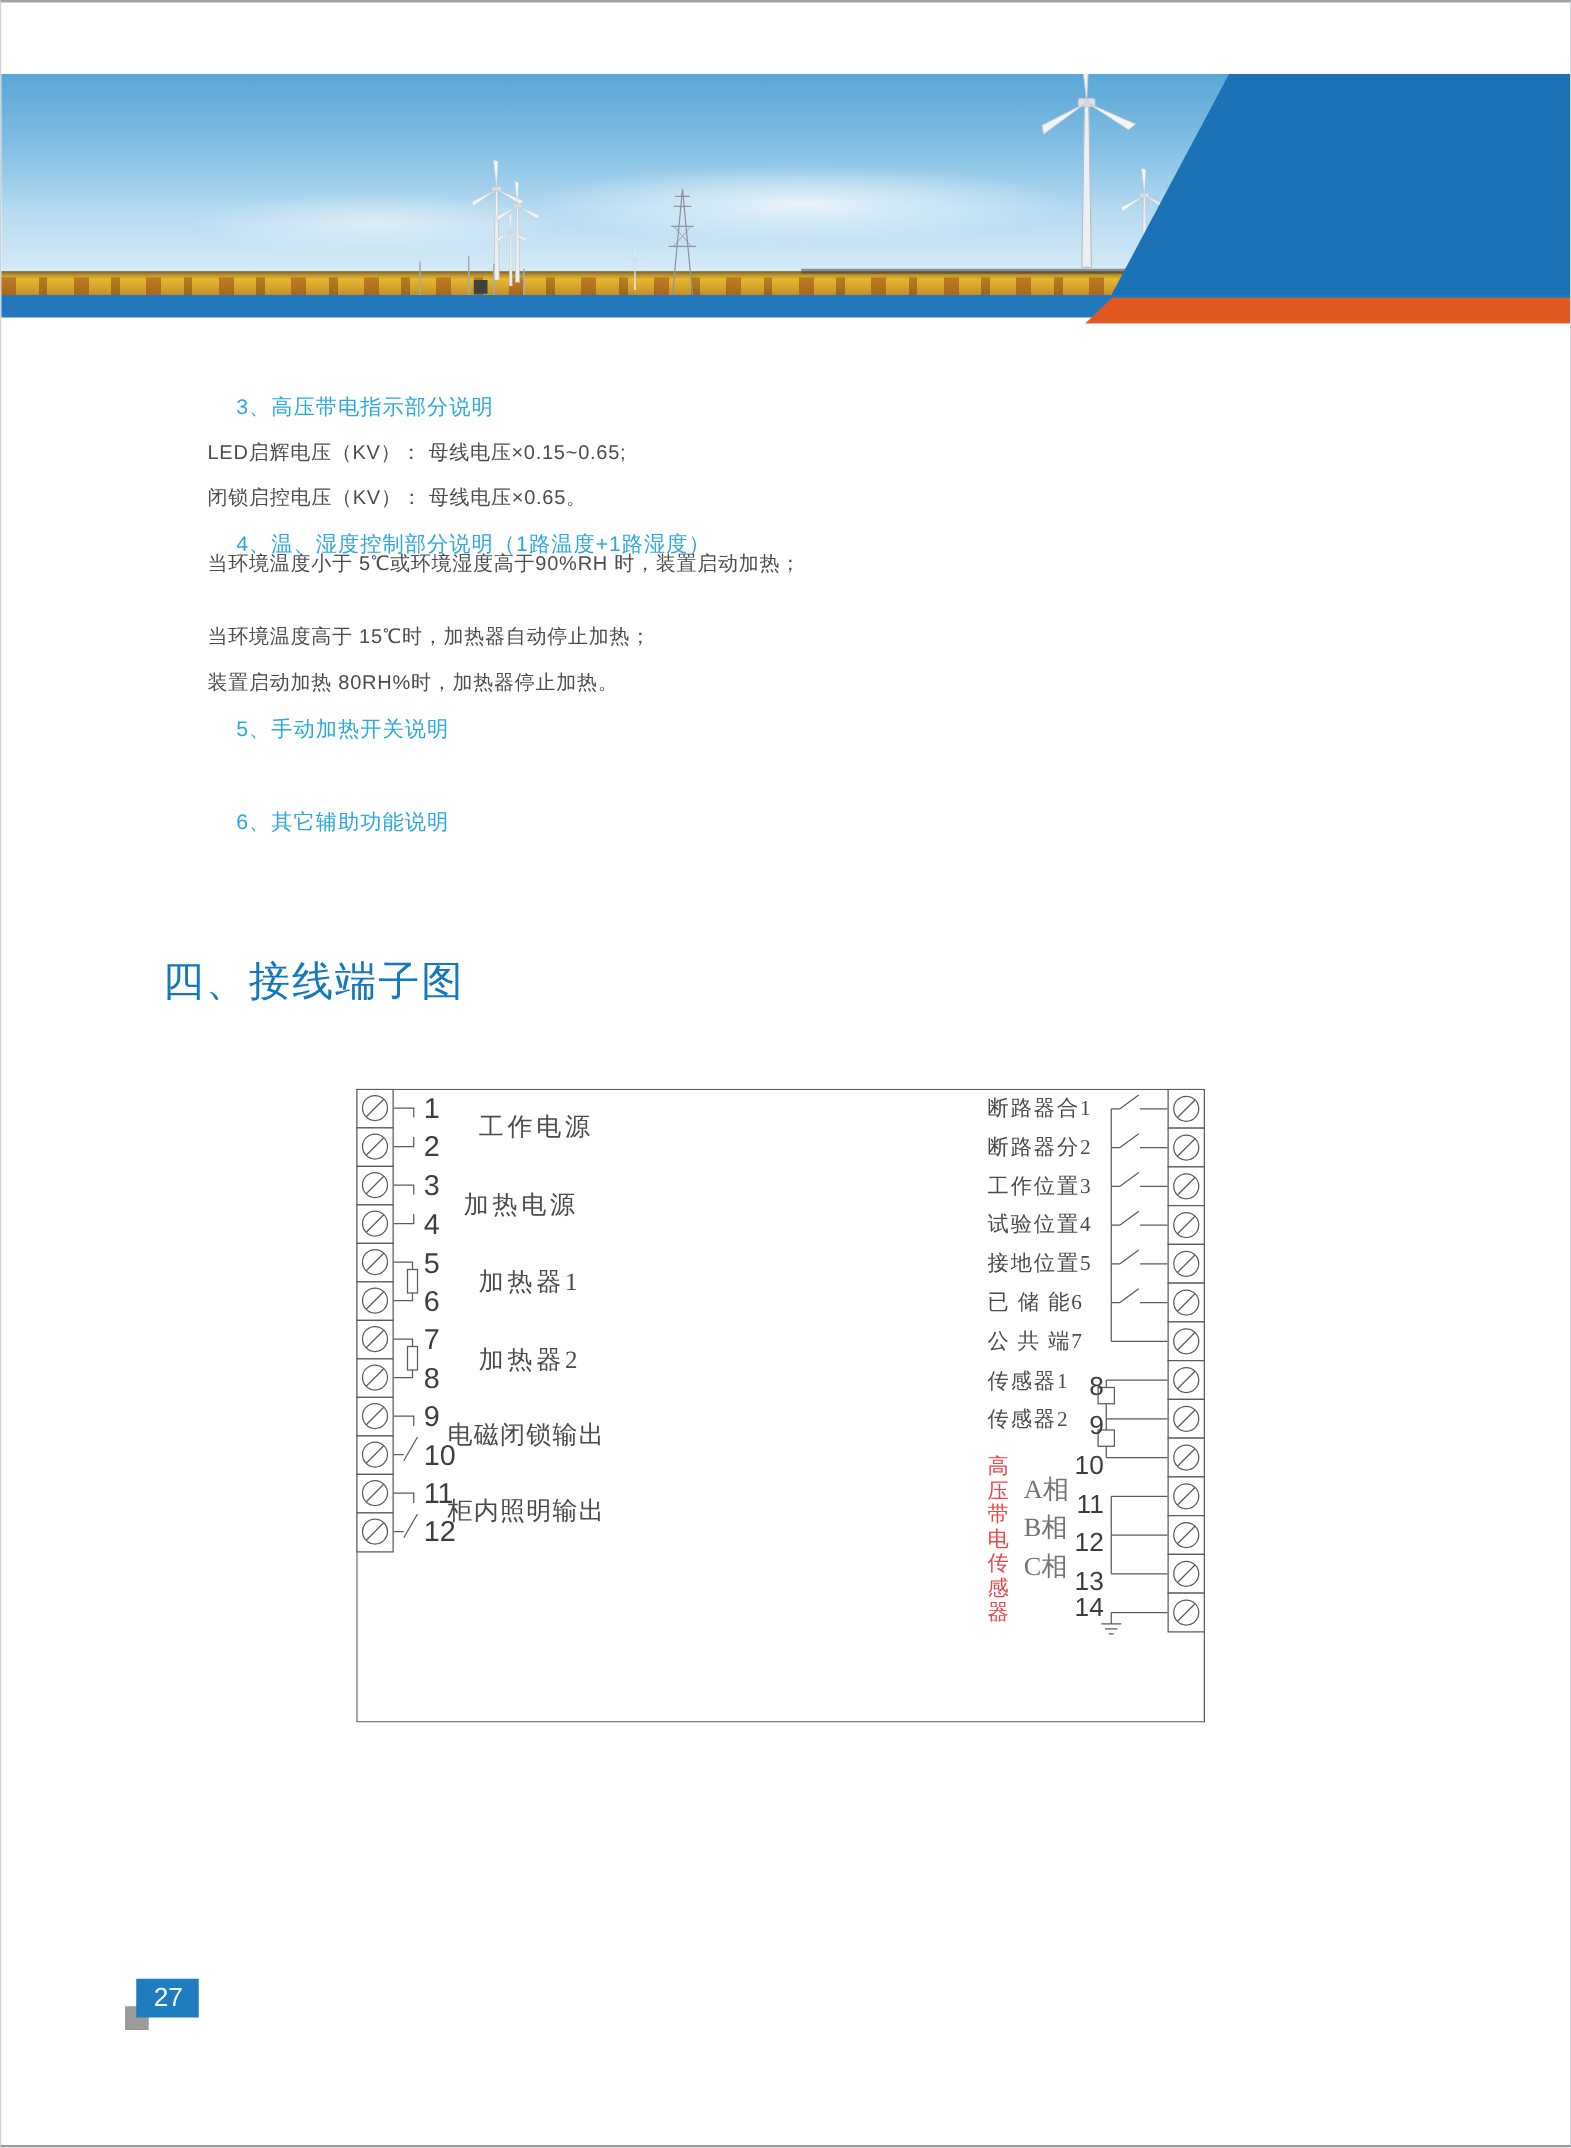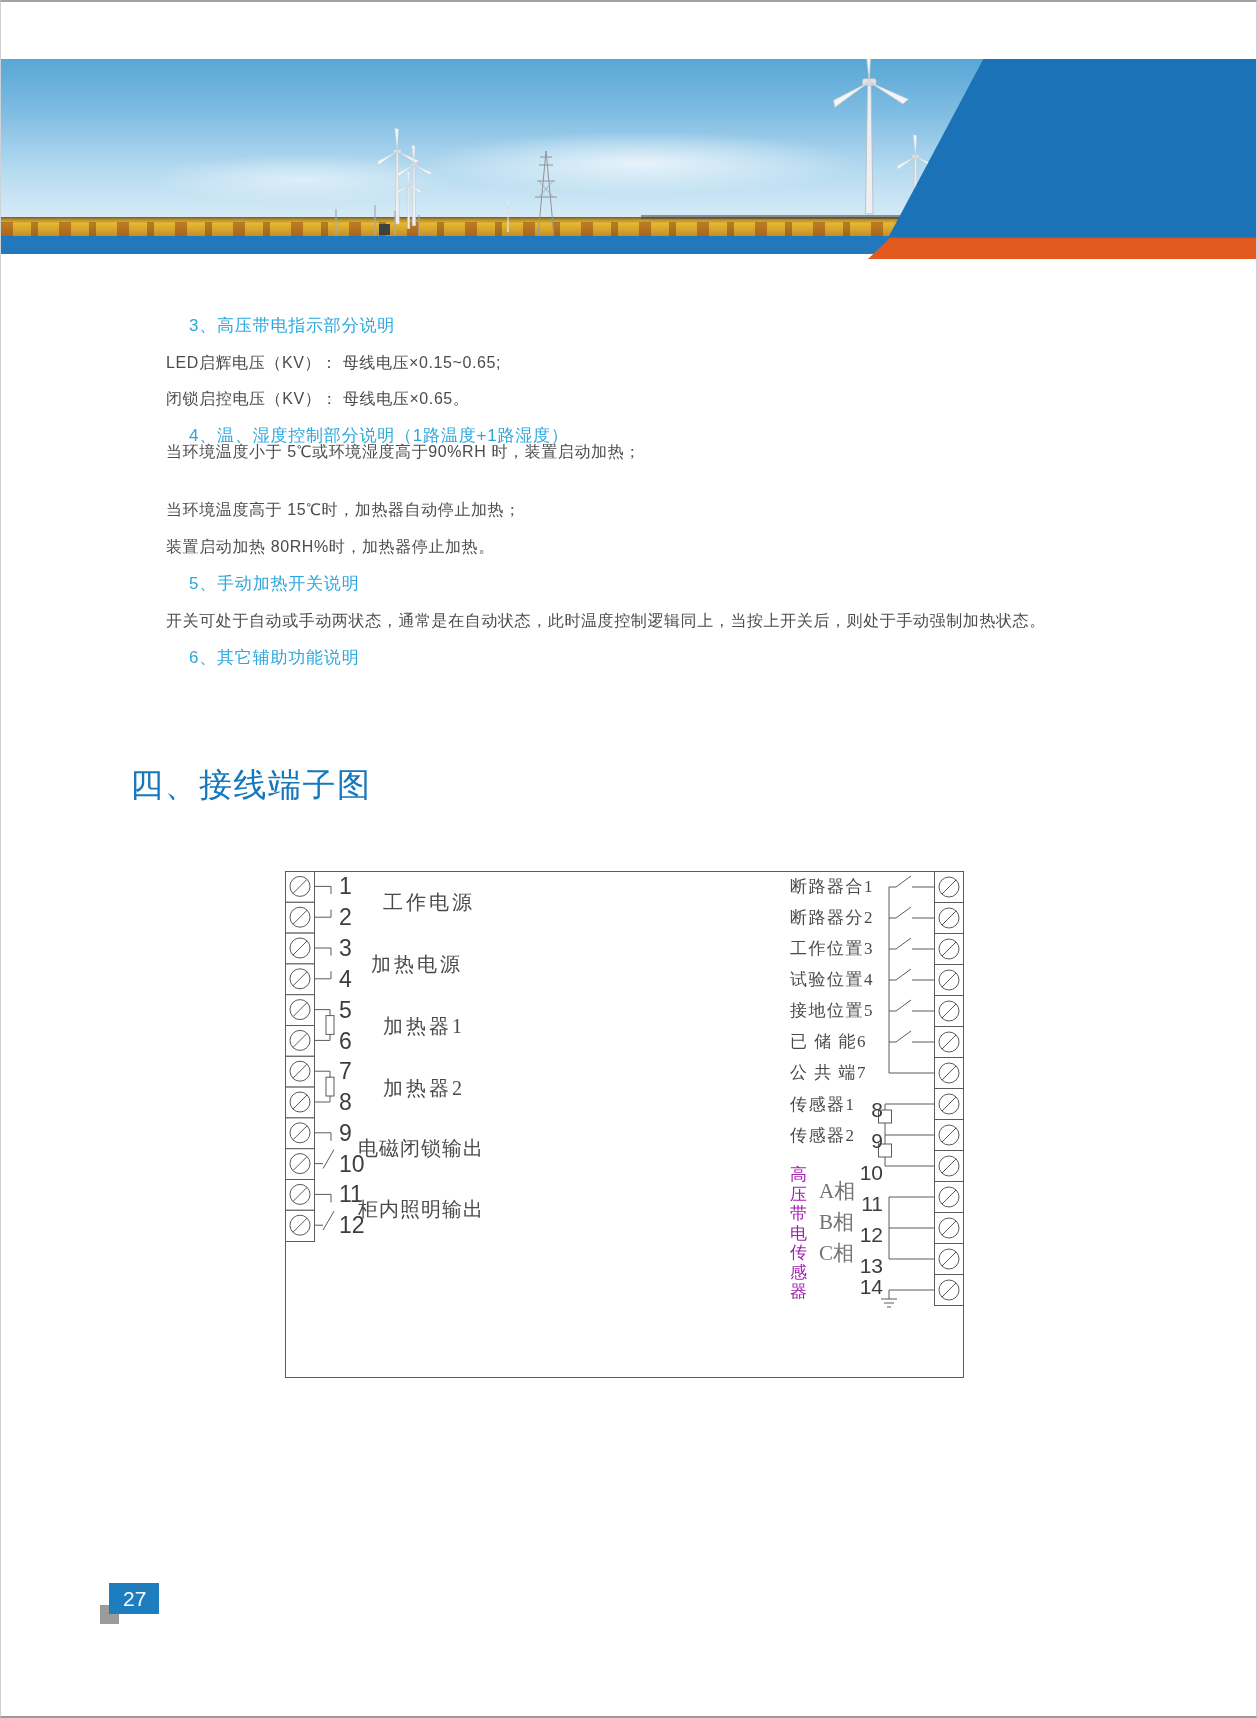--- a/index.html
+++ b/index.html
@@ -38,22 +38,22 @@
   .diagram-svg{position:absolute;left:284px;top:869px;}
   .lnum{position:absolute;left:338px;width:44px;font-size:23px;color:#3d3d3f;line-height:31px;}
   .llabel{position:absolute;font-family:"Liberation Serif",serif;color:#4a4a4c;font-size:20px;
           line-height:22px;white-space:pre;}
   .rlabel{position:absolute;left:789px;font-family:"Liberation Serif",serif;color:#4a4a4c;
           font-size:17px;letter-spacing:1.5px;line-height:22px;white-space:pre;}
   .rnum{position:absolute;left:840px;width:42px;text-align:right;font-size:21px;color:#3d3d3f;
         line-height:26px;}
   .phase{position:absolute;left:818px;font-family:"Liberation Serif",serif;font-size:21px;
          color:#737373;line-height:26px;}
-  .vlabel{position:absolute;left:789px;top:1163px;width:19px;font-family:Liberation Serif, serif;
-          font-size:17px;line-height:19.5px;color:#a21caf;word-break:break-all;}
+  .vlabel{position:absolute;left:789px;top:1163px;width:19px;font-family:Liberation Mono, monospace;
+          font-size:17px;line-height:19.5px;color:#ef4444;word-break:break-all;}
   
   .pn-shadow{position:absolute;left:99px;top:1603px;width:19px;height:19px;background:#9b9b9b;}
   .pn-badge{position:absolute;left:108px;top:1581px;width:50px;height:31px;background:#1d7dbf;
             color:#fff;font-size:21px;line-height:31px;padding-left:14px;box-sizing:border-box;}
 </style>
 </head>
 <body>
 
 <div class="page">
 
@@ -106,21 +106,20 @@
   <div class="orange-stripe"></div>
 
   <div class="thead" style="top:312px">3、高压带电指示部分说明</div>
   <div class="tline" style="top:349px">LED启辉电压（KV）： 母线电压×0.15~0.65;</div>
   <div class="tline" style="top:385px">闭锁启控电压（KV）： 母线电压×0.65。</div>
   <div class="thead" style="top:422px">4、温、湿度控制部分说明（1路温度+1路湿度）</div>
   <div class="tline" style="top:438px">当环境温度小于 5℃或环境湿度高于90%RH 时，装置启动加热；</div>
   <div class="tline" style="top:496px">当环境温度高于 15℃时，加热器自动停止加热；</div>
   <div class="tline" style="top:533px">装置启动加热 80RH%时，加热器停止加热。</div>
   <div class="thead" style="top:570px">5、手动加热开关说明</div>
-  <div class="tline" style="top:607px">开关可处于自动或手动两状态，通常是在自动状态，此时温度控制逻辑同上，当按上开关后，则处于手动强制加热状态。</div>
   <div class="thead" style="top:644px">6、其它辅助功能说明</div>
 
   <div class="doc-title">四、接线端子图</div>
 
   <svg class="diagram-svg" width="679" height="507" viewBox="0 0 679 507" fill="none" stroke="#5a5b5d" stroke-width="1">
 
     <rect x="0.5" y="0.5" width="678" height="506"></rect>
 
     <g>
       <g fill="#ffffff">

